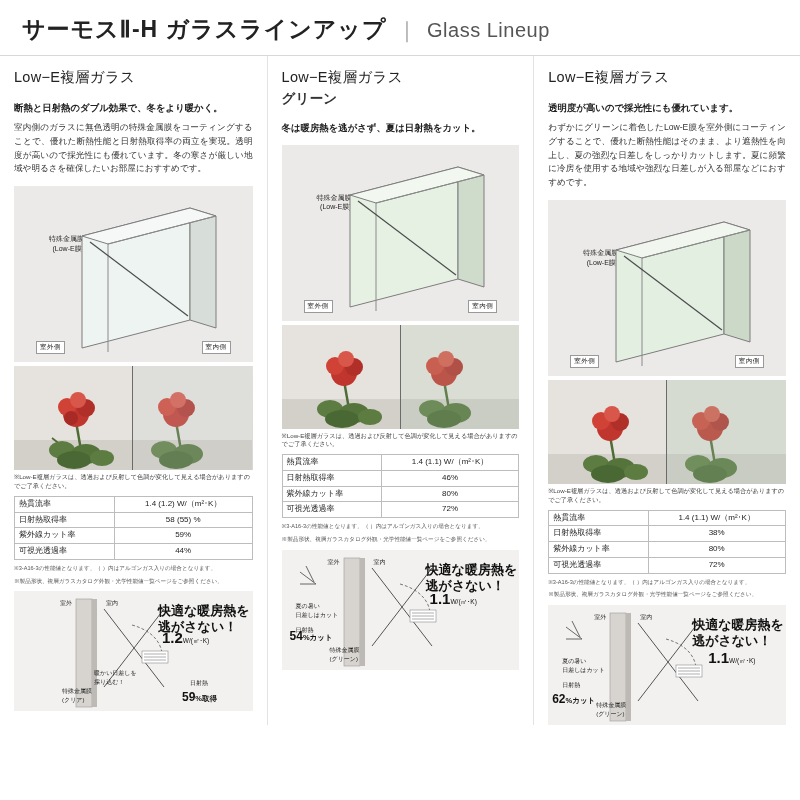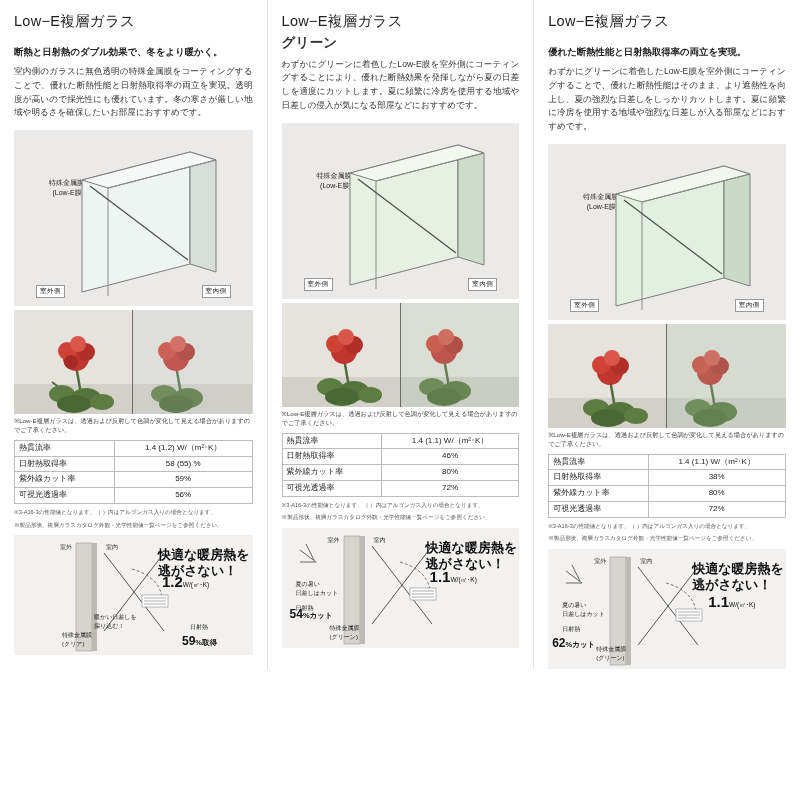--- a/index.html
+++ b/index.html
@@ -114,20 +114,25 @@
   .sche .big .unit { font-size:6.5px; font-weight:400; }
   .sche .pct { position:absolute; font-weight:700; color:#111; }
   .sche .pct .num { font-size:12px; }
   .sche .pct .u { font-size:7.5px; }
 </style>
 </head>
 <body>
 
 <div class="page">
 
+  <div class="header">
+    <span class="jp">サーモスⅡ-H ガラスラインアップ</span>
+    <span class="sep">｜</span>
+    <span class="en">Glass Lineup</span>
+  </div>
 
   <div class="cols">
 
     <div class="col">
       <div class="col-title">Low−E複層ガラス</div>
       <div class="col-lead">断熱と日射熱のダブル効果で、冬をより暖かく。</div>
       <div class="col-body">室内側のガラスに無色透明の特殊金属膜をコーティングすることで、優れた断熱性能と日射熱取得率の両立を実現。透明度が高いので採光性にも優れています。冬の寒さが厳しい地域や明るさを確保したいお部屋におすすめです。</div>
 
       <div class="panel">
         <div class="callout-text">
@@ -194,21 +199,21 @@
         <tr>
           <td class="k">日射熱取得率</td>
           <td class="v">58 (55) %</td>
         </tr>
         <tr>
           <td class="k">紫外線カット率</td>
           <td class="v">59%</td>
         </tr>
         <tr>
           <td class="k">可視光透過率</td>
-          <td class="v">56%</td>
+          <td class="v">44%</td>
         </tr>
       </tbody>
         </table>
       <div class="foot-note">※3-A16-3の性能値となります。（ ）内はアルゴンガス入りの場合となります。</div>
       <div class="foot-note">※製品形状、複層ガラスカタログ外観・光学性能値一覧ページをご参照ください。</div>
 
       <div class="sche">
         <svg width="238" height="120" viewBox="0 0 238 120" style="position:absolute;left:0;top:0;">
           <rect x="0" y="0" width="238" height="120" fill="#f2f1ef"></rect>
           <rect x="62" y="8" width="16" height="108" fill="#d7d4cf" stroke="#9a9a9a" stroke-width="0.6"></rect>
@@ -238,21 +243,21 @@
           <span class="num">59</span><span class="u">%取得</span>
         </div>
       </div>
     </div>
 
     <div class="col">
       <div class="col-title">Low−E複層ガラス</div>
       <div class="col-sub">
         <span>グリーン</span><span class="small"></span>
       </div>
-      <div class="col-body">わずかにグリーンに着色したLow-E膜を室外側にコーティングすることにより、優れた断熱効果を発揮しながら夏の日差しを適度にカットします。夏に頻繁に冷房を使用する地域や日差しの侵入が気になる部屋などにおすすめです。</div>
+      <div class="col-lead">冬は暖房熱を逃がさず、夏は日射熱をカット。</div>
 
       <div class="panel">
         <div class="callout-text">
           <span>特殊金属膜</span><br>
           <span>(Low-E膜)</span>
         </div>
         <div class="callout-line" style="left:72px; top:56px; width:52px;"></div>
         <div class="callout-dot" style="left:122px; top:54px;"></div>
         <svg class="glass-svg" width="170" height="150" viewBox="0 0 170 150">
           <polygon points="12,34 120,6 120,118 12,146" fill="#e6f1e3" stroke="#7d7d7d" stroke-width="1"></polygon>
@@ -352,21 +357,21 @@
 (グリーン)</div>
         <div class="lbl" style="left:14px; top:76px;">日射熱</div>
         <div class="pct" style="left:8px; top:76px;">
           <span class="num">54</span><span class="u">%カット</span>
         </div>
       </div>
     </div>
 
     <div class="col">
       <div class="col-title">Low−E複層ガラス</div>
-      <div class="col-lead">優れた断熱性能と日射熱取得率の両立を実現。</div>
+      <div class="col-lead">透明度が高いので採光性にも優れています。</div>
       <div class="col-body">わずかにグリーンに着色したLow-E膜を室外側にコーティングすることで、優れた断熱性能はそのまま、より遮熱性を向上し、夏の強烈な日差しをしっかりカットします。夏に頻繁に冷房を使用する地域や強烈な日差しが入る部屋などにおすすめです。</div>
 
       <div class="panel">
         <div class="callout-text">
           <span>特殊金属膜</span><br>
           <span>(Low-E膜)</span>
         </div>
         <div class="callout-line" style="left:72px; top:56px; width:52px;"></div>
         <div class="callout-dot" style="left:122px; top:54px;"></div>
         <svg class="glass-svg" width="170" height="150" viewBox="0 0 170 150">

